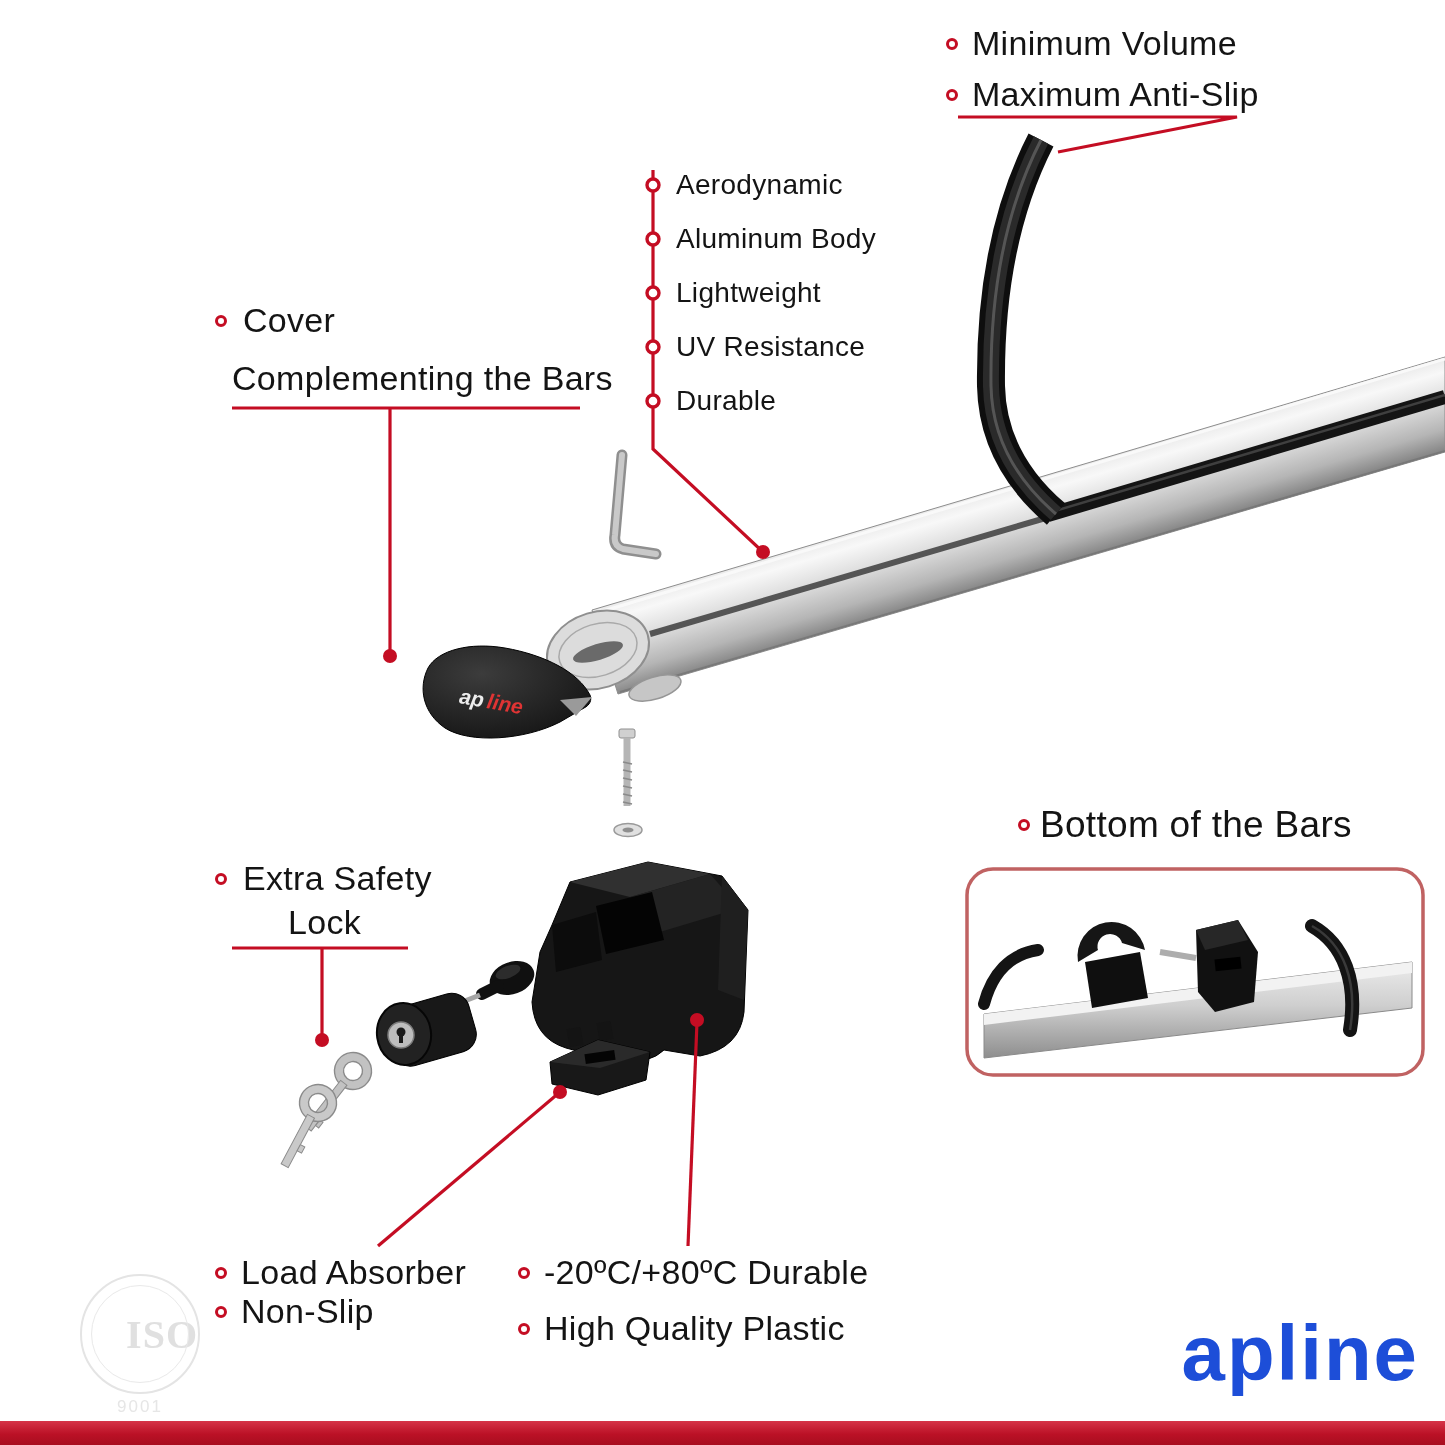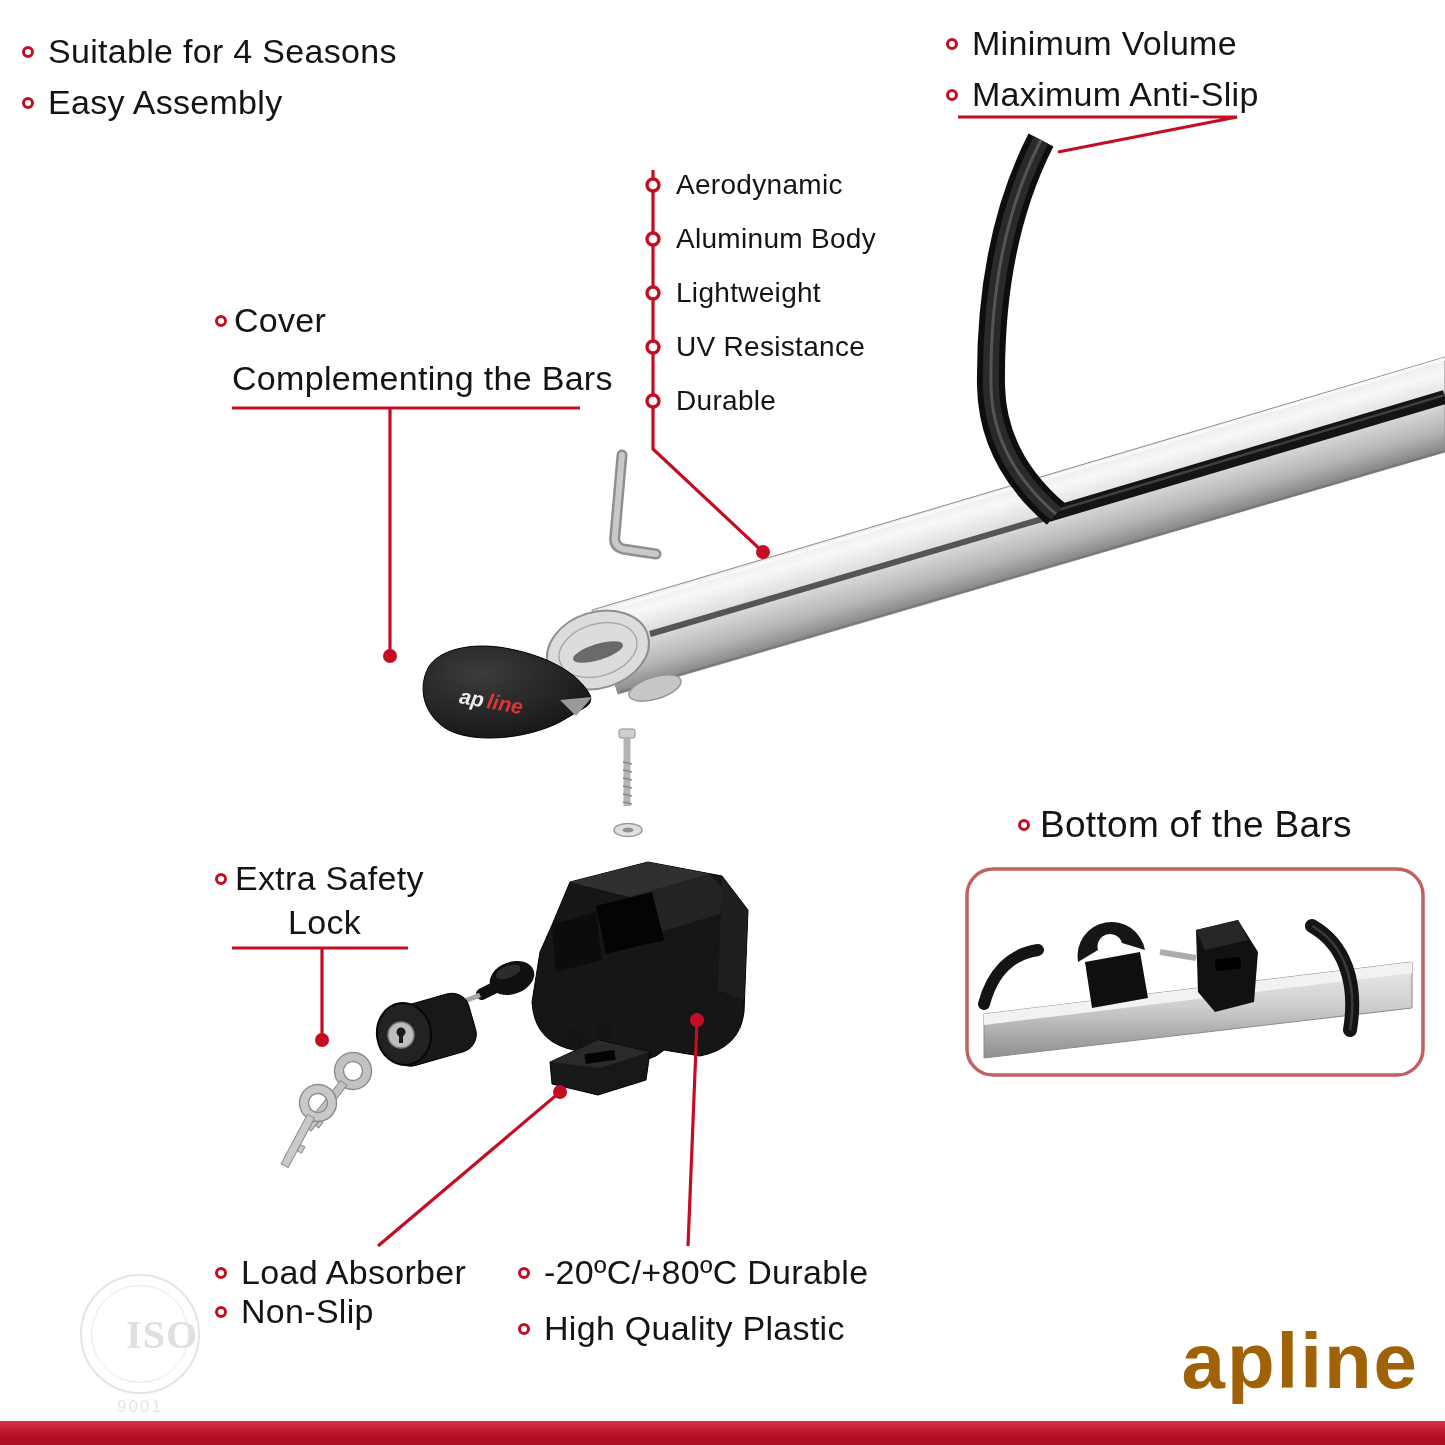--- a/index.html
+++ b/index.html
@@ -26,21 +26,21 @@
 
   .iso { position:absolute; left:80px; top:1274px; width:120px; height:120px;
          border:2.5px solid #e4e4e4; border-radius:50%;
          display:flex; align-items:center; justify-content:flex-end; }
   .iso::after { content:""; position:absolute; inset:9px; border:1.5px solid #e9e9e9; border-radius:50%; }
   .iso-text { font-family:"Liberation Serif", serif; font-weight:bold; font-size:40px; color:#e0e0e0; letter-spacing:1px; }
   .iso-sub { position:absolute; left:80px; top:1397px; width:120px; text-align:center;
              font-size:17px; color:#e6e6e6; letter-spacing:2px; }
 
   .brand-mark { position:absolute; right:26px; top:1308px; font-size:78px; font-weight:bold;
-                color:#a16207; letter-spacing:2px;margin-top:8px; }
+                color:#1d4ed8; letter-spacing:2px; }
 
   .bottom-bar { position:absolute; left:0; bottom:0; width:100%; height:24px;
                 background:linear-gradient(180deg,#d63448 0%, #bb1126 55%, #a80e1f 100%); }
 </style>
 </head>
 <body>
 
 <div class="canvas">
 
   <svg class="art" viewBox="0 0 1445 1445">
@@ -189,30 +189,20 @@
       <path class="rline" d="M 697 1022 L 688 1246"></path>
       <circle class="rdot" cx="697" cy="1020" r="7"></circle>
       <circle class="rring" cx="653" cy="185" r="6"></circle>
       <circle class="rring" cx="653" cy="239" r="6"></circle>
       <circle class="rring" cx="653" cy="293" r="6"></circle>
       <circle class="rring" cx="653" cy="347" r="6"></circle>
       <circle class="rring" cx="653" cy="401" r="6"></circle>
     </g>
   </svg>
 
-  <div class="feature-list" style="left:22px; top:32px; gap:12px;">
-    <div class="feature-item">
-      <span class="ring"></span>
-      <span>Suitable for 4 Seasons</span>
-    </div>
-    <div class="feature-item">
-      <span class="ring"></span>
-      <span>Easy Assembly</span>
-    </div>
-  </div>
 
   <div class="feature-list" style="left:946px; top:24px; gap:12px;">
     <div class="feature-item">
       <span class="ring"></span>
       <span>Minimum Volume</span>
     </div>
     <div class="feature-item">
       <span class="ring"></span>
       <span>Maximum Anti-Slip</span>
     </div>
@@ -229,27 +219,27 @@
         <span>Lightweight</span>
       </div>
     <div class="bar-feature">
         <span>UV Resistance</span>
       </div>
     <div class="bar-feature">
         <span>Durable</span>
       </div>
   </div>
 
-  <div class="feature-item" style="position:absolute; left:215px; top:301px; gap:7px;">
+  <div class="feature-item" style="position:absolute; left:215px; top:301px; gap:16px;">
     <span class="ring"></span>
     <span>Cover</span>
   </div>
   <div class="label" style="left:232px; top:359px;">Complementing the Bars</div>
 
-  <div class="feature-item" style="position:absolute; left:215px; top:859px; gap:8px;">
+  <div class="feature-item" style="position:absolute; left:215px; top:859px; gap:16px;">
     <span class="ring"></span>
     <span>Extra Safety</span>
   </div>
   <div class="label" style="left:288px; top:903px;">Lock</div>
 
   <div class="feature-item bob">
     <span class="ring"></span>
     <span>Bottom of the Bars</span>
   </div>
 

